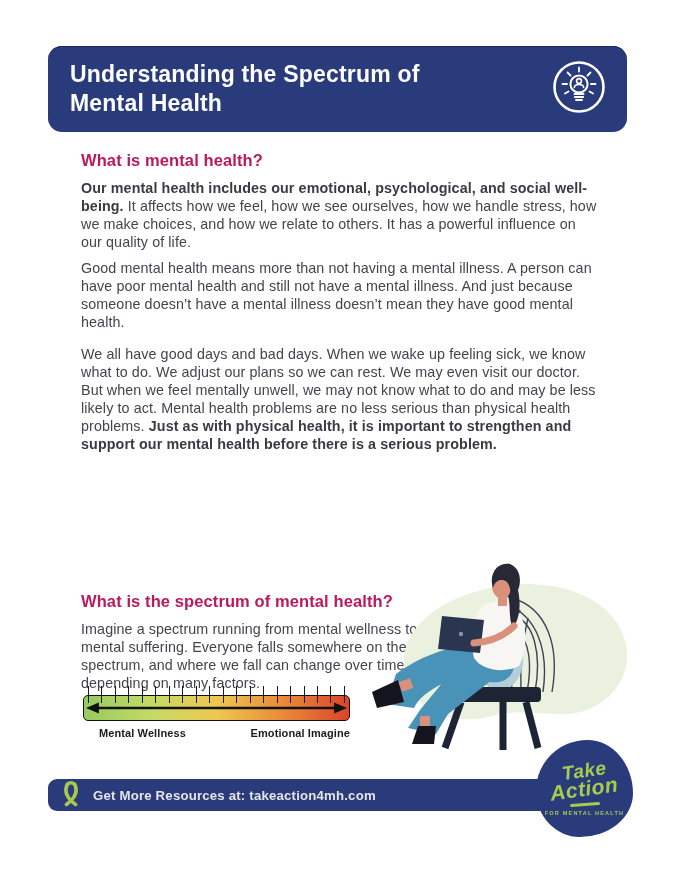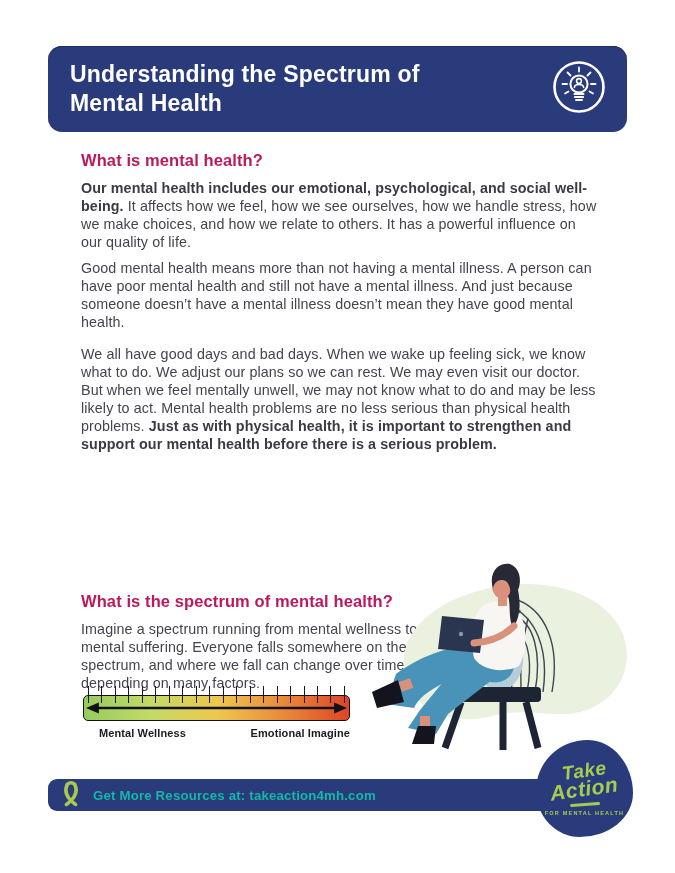--- a/index.html
+++ b/index.html
@@ -59,21 +59,21 @@
 
   
   .illustration { position:absolute; left:362px; top:558px; width:280px; height:195px; }
 
   
   .footer-bar {
     position:absolute; left:48px; top:779px; width:552px; height:32px;
     background:#2a3b7c; border-radius:9px;
     display:flex; align-items:center; gap:12px; padding-left:13px;
   }
-  .footer-text { color:#14b8a6; font-size:13.2px; font-weight:700; letter-spacing:.2px; }
+  .footer-text { color:#e5e5e5; font-size:13.2px; font-weight:700; letter-spacing:.2px; }
   .logo-blob {
     position:absolute; left:536px; top:740px; width:97px; height:97px;
     background:#2a3b7c;
     border-radius:53% 47% 55% 45% / 52% 55% 45% 48%;
     display:flex; flex-direction:column; align-items:center; justify-content:center;
     z-index:3;
   }
   .logo-word {
     color:#a5cb4f; font-weight:700; font-style:italic;
     font-size:19px; line-height:18px; transform:rotate(-8deg);

